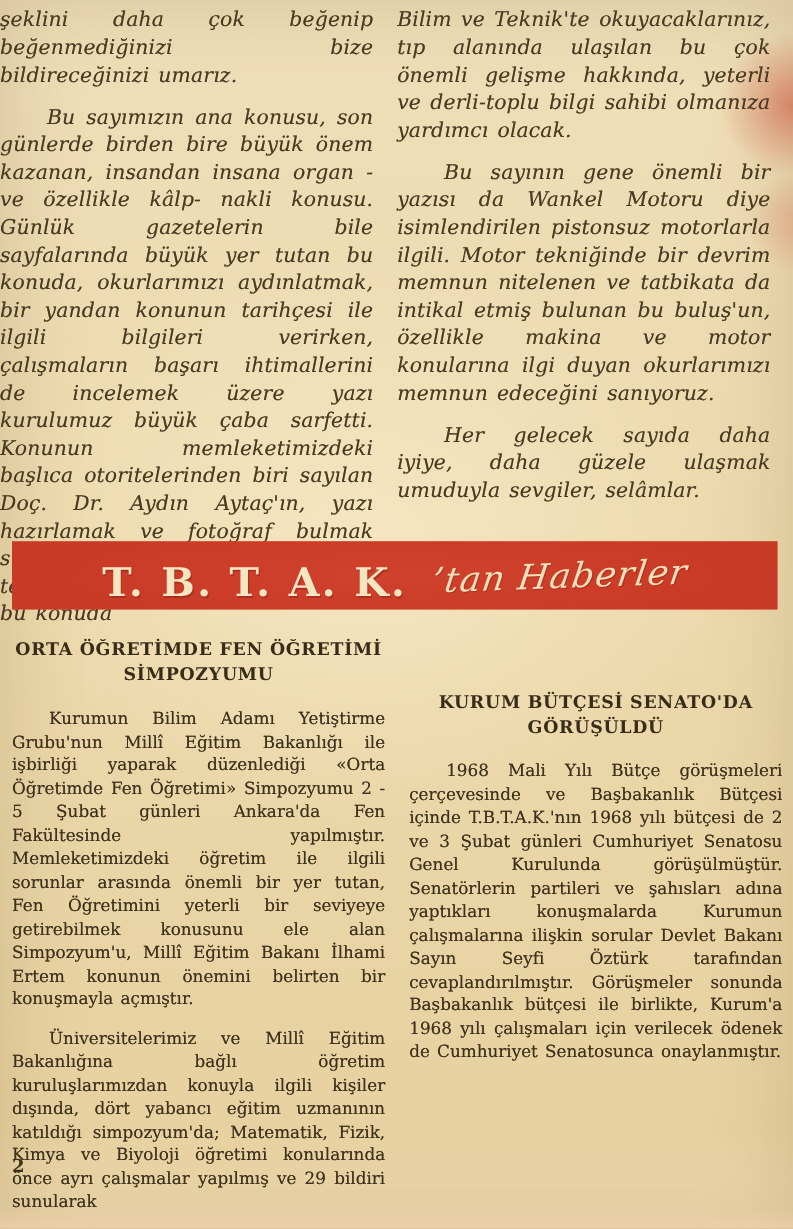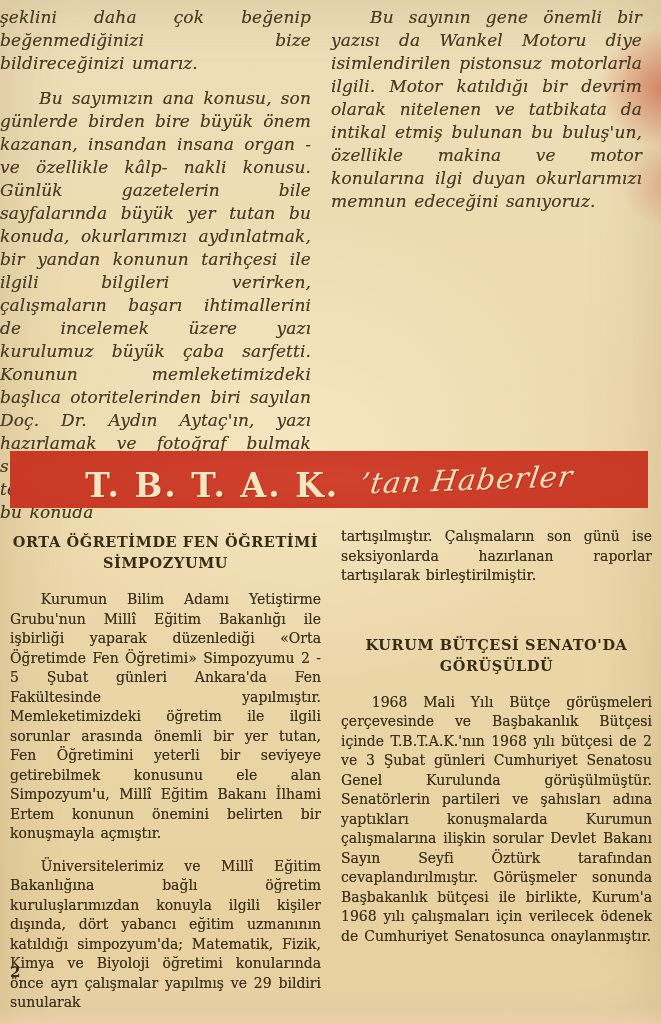--- a/index.html
+++ b/index.html
@@ -108,37 +108,38 @@
   <div class="stain stain-1"></div>
   <div class="stain stain-2"></div>
   <div class="stain stain-3"></div>
 
   <div class="editorial">
     <div class="ed-col">
       <p>şeklini daha çok beğenip beğenmediğinizi bize bildireceğinizi umarız.</p>
       <p class="indent">Bu sayımızın ana konusu, son günlerde birden bire büyük önem kazanan, insandan insana organ -ve özellikle kâlp- nakli konusu. Günlük gazetelerin bile sayfalarında büyük yer tutan bu konuda, okurlarımızı aydınlatmak, bir yandan konunun tarihçesi ile ilgili bilgileri verirken, çalışmaların başarı ihtimallerini de incelemek üzere yazı kurulumuz büyük çaba sarfetti. Konunun memleketimizdeki başlıca otoritelerinden biri sayılan Doç. Dr. Aydın Aytaç'ın, yazı hazırlamak ve fotoğraf bulmak suretiyle gösterdiği ilgiyi teşekkürle anmak gerekir. Sanırız bu konuda</p>
     </div>
     <div class="ed-col">
-      <p class="indent">Bu sayının gene önemli bir yazısı da Wankel Motoru diye isimlendirilen pistonsuz motorlarla ilgili. Motor katıldığı bir devrim olarak nitelenen ve tatbikata da intikal etmiş bulunan bu buluş'un, özellikle makina ve motor konularına ilgi duyan okurlarımızı memnun edeceğini sanıyoruz.</p>
+      <p>Bilim ve Teknik'te okuyacaklarınız, tıp alanında ulaşılan bu çok önemli gelişme hakkında, yeterli ve derli-toplu bilgi sahibi olmanıza yardımcı olacak.</p>
+      <p class="indent">Bu sayının gene önemli bir yazısı da Wankel Motoru diye isimlendirilen pistonsuz motorlarla ilgili. Motor tekniğinde bir devrim memnun nitelenen ve tatbikata da intikal etmiş bulunan bu buluş'un, özellikle makina ve motor konularına ilgi duyan okurlarımızı memnun edeceğini sanıyoruz.</p>
+      <p class="indent">Her gelecek sayıda daha iyiye, daha güzele ulaşmak umuduyla sevgiler, selâmlar.</p>
     </div>
   </div>
 
   <div class="banner">
     <span class="acronym">T. B. T. A. K.</span>
     <span class="script">’tan Haberler</span>
   </div>
 
   <div class="news">
     <div class="news-col">
       <h2 class="article-heading">ORTA ÖĞRETİMDE FEN ÖĞRETİMİ SİMPOZYUMU</h2>
       <p class="indent">Kurumun Bilim Adamı Yetiştirme Grubu'nun Millî Eğitim Bakanlığı ile işbirliği yaparak düzenlediği «Orta Öğretimde Fen Öğretimi» Simpozyumu 2 - 5 Şubat günleri Ankara'da Fen Fakültesinde yapılmıştır. Memleketimizdeki öğretim ile ilgili sorunlar arasında önemli bir yer tutan, Fen Öğretimini yeterli bir seviyeye getirebilmek konusunu ele alan Simpozyum'u, Millî Eğitim Bakanı İlhami Ertem konunun önemini belirten bir konuşmayla açmıştır.</p>
       <p class="indent">Üniversitelerimiz ve Millî Eğitim Bakanlığına bağlı öğretim kuruluşlarımızdan konuyla ilgili kişiler dışında, dört yabancı eğitim uzmanının katıldığı simpozyum'da; Matematik, Fizik, Kimya ve Biyoloji öğretimi konularında önce ayrı çalışmalar yapılmış ve 29 bildiri sunularak</p>
     </div>
     <div class="news-col">
-      <p>tartışılmıştır. Çalışmaların son günü ise seksiyonlarda hazırlanan raporlar tartışılarak birleştirilmiştir.</p>
       <h2 class="article-heading second">KURUM BÜTÇESİ SENATO'DA GÖRÜŞÜLDÜ</h2>
       <p class="indent">1968 Mali Yılı Bütçe görüşmeleri çerçevesinde ve Başbakanlık Bütçesi içinde T.B.T.A.K.'nın 1968 yılı bütçesi de 2 ve 3 Şubat günleri Cumhuriyet Senatosu Genel Kurulunda görüşülmüştür. Senatörlerin partileri ve şahısları adına yaptıkları konuşmalarda Kurumun çalışmalarına ilişkin sorular Devlet Bakanı Sayın Seyfi Öztürk tarafından cevaplandırılmıştır. Görüşmeler sonunda Başbakanlık bütçesi ile birlikte, Kurum'a 1968 yılı çalışmaları için verilecek ödenek de Cumhuriyet Senatosunca onaylanmıştır.</p>
     </div>
   </div>
 
   <div class="page-number">2</div>
 
 </div>
 
 </body></html>

